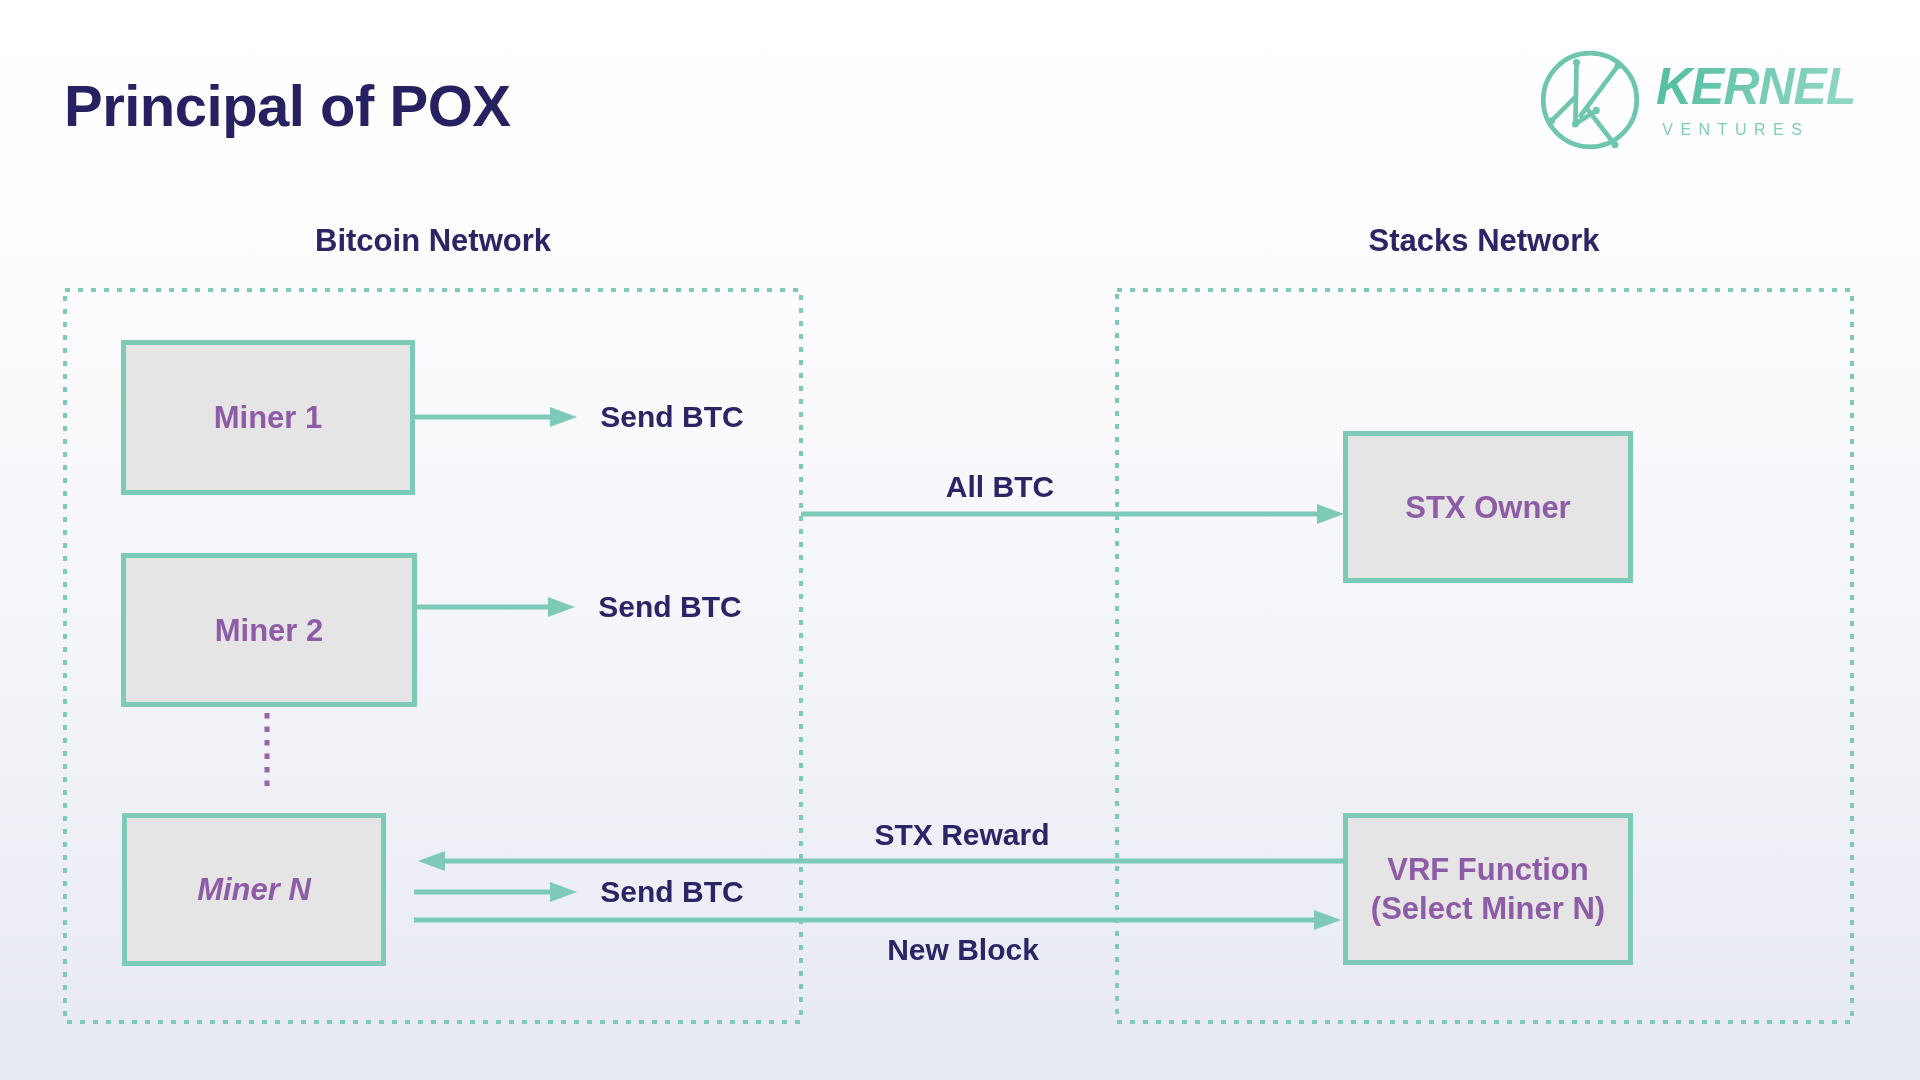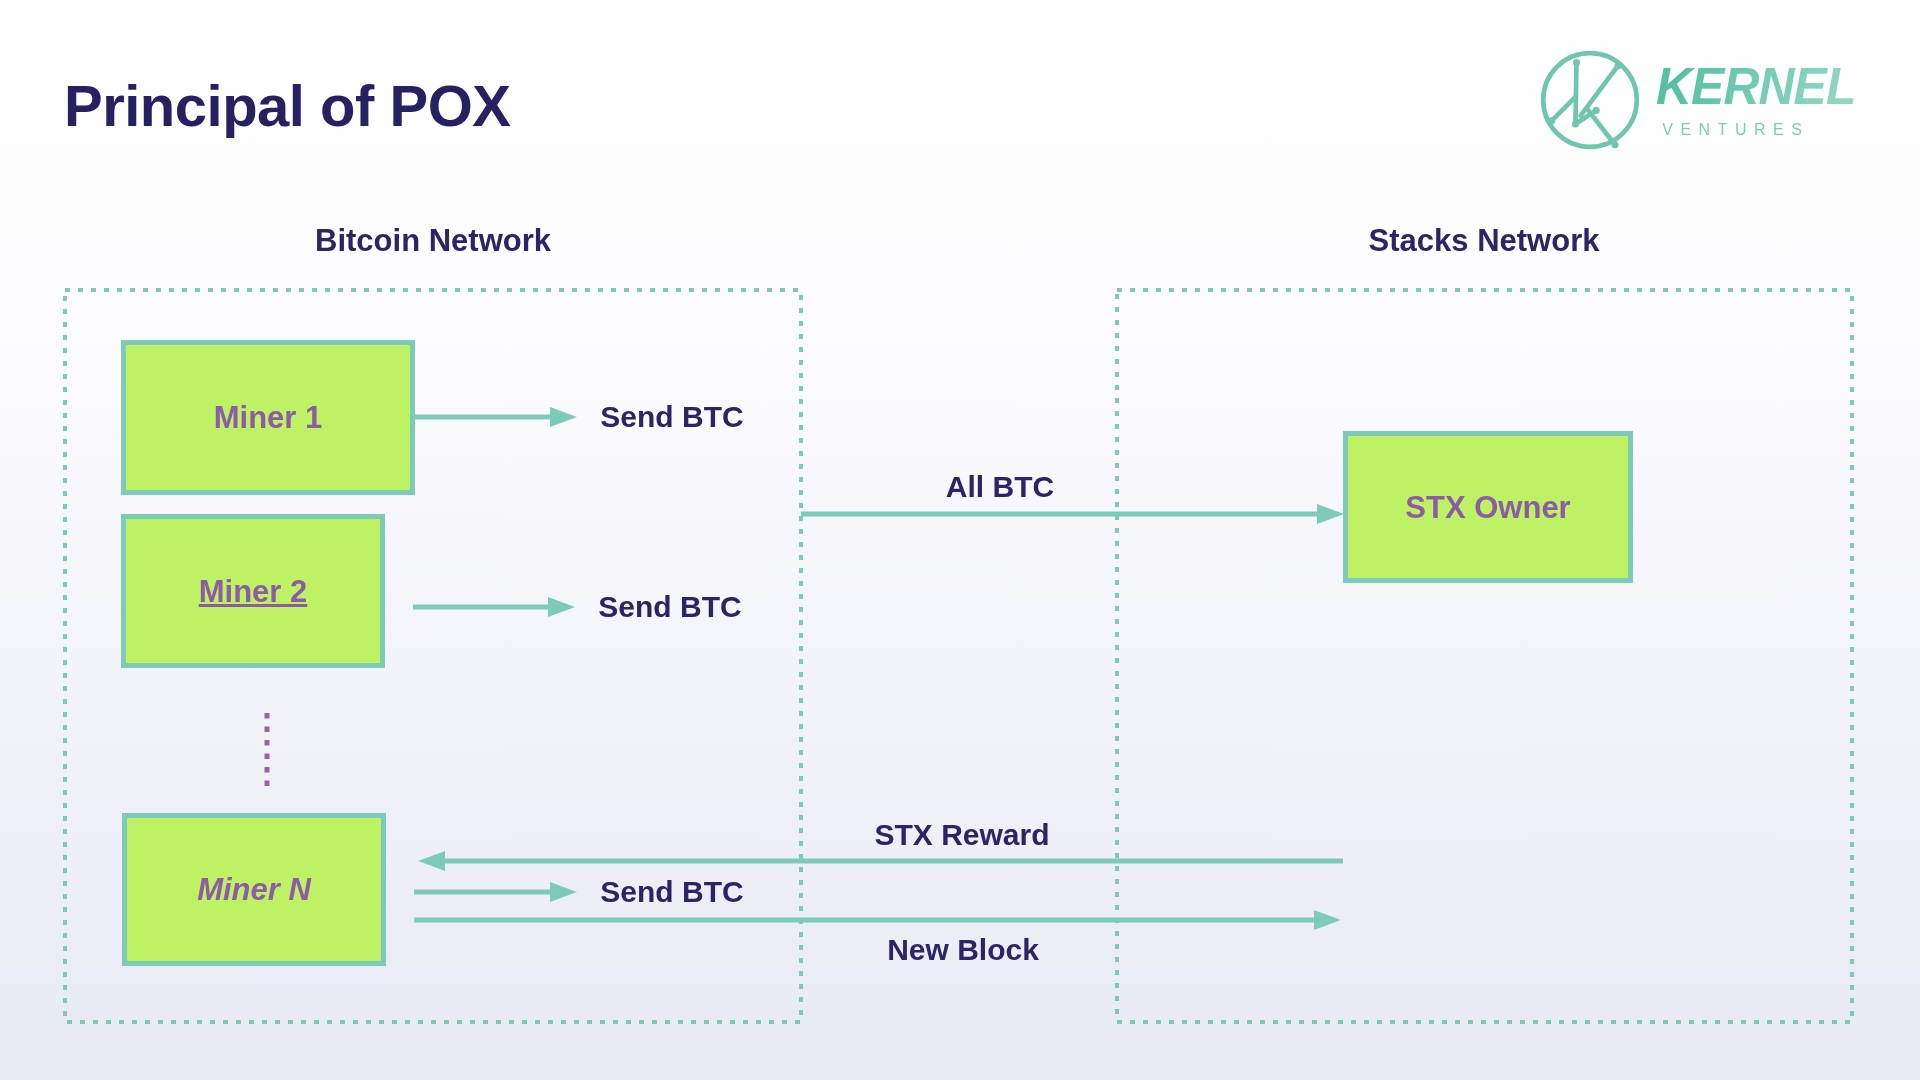--- a/index.html
+++ b/index.html
@@ -39,21 +39,21 @@
   .dashed-rect{fill:none;stroke:#7ecab8;stroke-width:4;stroke-dasharray:5 8;}
   .edge-line{stroke:#7ecab8;stroke-width:5;fill:none;}
   .edge-head{fill:#7ecab8;stroke:none;}
   .vdots{stroke:#9a62ac;stroke-width:5;stroke-dasharray:5.5 8;fill:none;}
   .kmark-stroke{stroke:#6ec6ae;stroke-width:4.5;fill:none;stroke-linecap:round;}
   .kmark-node{fill:#6ec6ae;stroke:none;}
 
   
   .node-box{
     position:absolute;box-sizing:border-box;
-    background:#bef264;border:5px solid #7ecab8;
+    background:#e5e5e5;border:5px solid #7ecab8;
     display:flex;flex-direction:column;align-items:center;justify-content:center;
     color:#8e5ca7;font-size:31px;font-weight:bold;line-height:39px;
     text-align:center;
   }
 
   
   .flabel{
     position:absolute;transform:translate(-50%,-50%);
     font-size:30px;font-weight:bold;color:#2b2566;white-space:nowrap;
   }
@@ -123,29 +123,33 @@
       <div class="subtitle">VENTURES</div>
     </div>
   </div>
 
   <div class="flabel net-label" style="left:433px;top:241px;">Bitcoin Network</div>
   <div class="flabel net-label" style="left:1484px;top:241px;">Stacks Network</div>
 
   <div class="node-box" style="left:121px;top:340px;width:294px;height:155px;">
     <div>Miner 1</div>
   </div>
-  <div class="node-box" style="left:121px;top:514px;width:264px;height:154px;text-decoration:underline;">
+  <div class="node-box" style="left:121px;top:553px;width:296px;height:154px;">
     <div>Miner 2</div>
   </div>
   <div class="node-box" style="left:122px;top:813px;width:264px;height:153px;font-style:italic;">
     <div>Miner N</div>
   </div>
 
   <div class="node-box" style="left:1343px;top:431px;width:290px;height:152px;">
     <div>STX Owner</div>
+  </div>
+  <div class="node-box" style="left:1343px;top:813px;width:290px;height:152px;">
+    <div>VRF Function</div>
+    <div>(Select Miner N)</div>
   </div>
 
   <div class="flabel" style="left:672px;top:417px;">Send BTC</div>
   <div class="flabel" style="left:670px;top:607px;">Send BTC</div>
   <div class="flabel" style="left:960px;top:487px;margin-left:40px;">All BTC</div>
   <div class="flabel" style="left:962px;top:835px;">STX Reward</div>
   <div class="flabel" style="left:672px;top:892px;">Send BTC</div>
   <div class="flabel" style="left:963px;top:950px;">New Block</div>
 
 </div>

